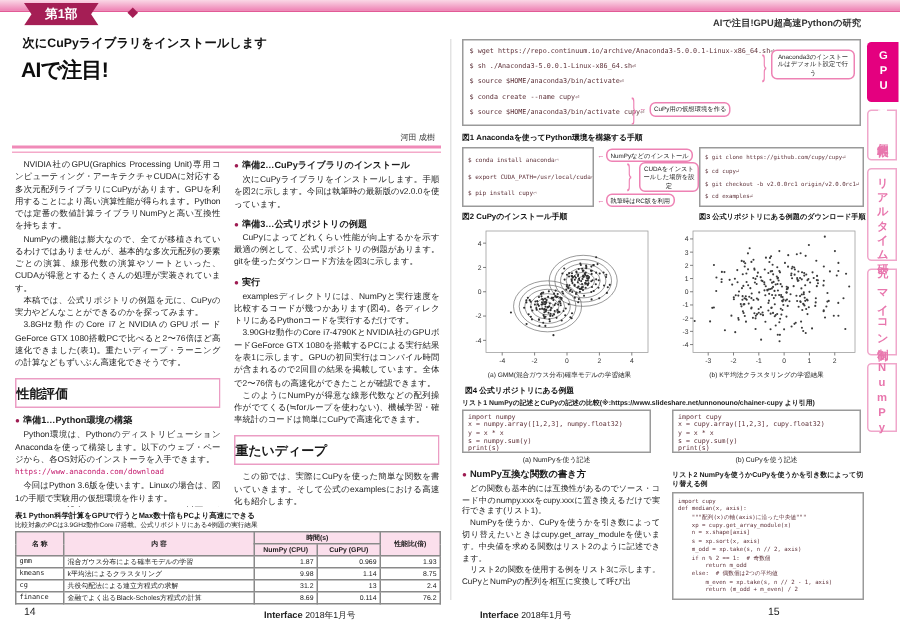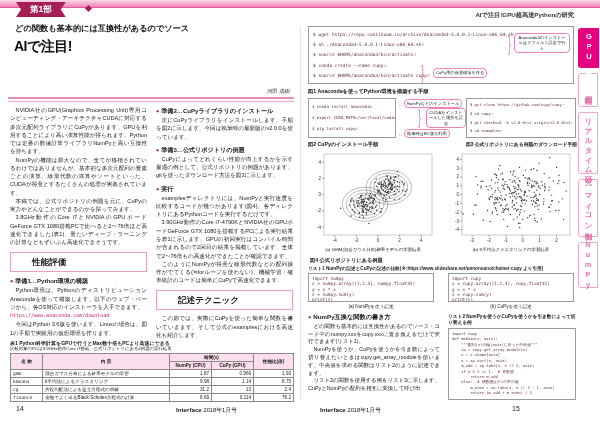--- a/index.html
+++ b/index.html
@@ -31,21 +31,21 @@
   .author{position:absolute;top:88px;left:150px;width:140px;text-align:right;font-size:5.4px;color:#333}
   .rule2{position:absolute;left:8px;top:97px;width:286px;height:5px;
          border-top:2px solid #f08ab8;border-bottom:1px solid #f4a9c9}
   
   .cols{position:absolute;left:10px;top:106px;width:284px;height:232px;display:flex;gap:9px;
         font-size:5.6px;line-height:1.48;text-align:justify;overflow:hidden}
   .col{width:137px;overflow:hidden}
   .para{text-indent:1em}
   .subhead{font-size:6.1px;font-weight:bold;margin:4px 0 1px;display:flex;gap:2px;align-items:baseline}
   .subhead .bullet{color:#9e1b52;font-size:5.4px}
-  .secbox{border:1px solid #eb9dc4;padding:3px 21px;font-weight:bold;font-size:8.6px;margin:5px 0 4px}
+  .secbox{border:1px solid #eb9dc4;padding:3px 0;font-weight:bold;font-size:8.6px;margin:5px 0 4px}
   .urlline{font-family:"DejaVu Sans Mono","Liberation Mono",monospace;color:#c2186b;font-size:5px;margin:1px 0}
   
   .tablewrap{position:absolute;left:10px;top:340px;width:284px}
   .tcap1{font-size:5px;font-weight:bold}
   .tcap2{font-size:4.4px;color:#222;margin-bottom:2px}
   .ptable{width:100%;border-collapse:collapse;font-size:4.6px}
   .ptable th,.ptable td{border:1px solid #8a8a8a;padding:1px 2px}
   .ptable th{background:#fbdfec;font-weight:bold;text-align:center}
   .ptable td.num{text-align:right}
   
@@ -97,21 +97,21 @@
 </style>
 </head>
 <body>
 
 <div class="topband"></div>
 <div class="gutter"></div>
 
 <section>
   <div class="badge">第1部</div>
   <div class="badge-diamond"></div>
-  <div class="kicker">どの関数も基本的には互換性があるのでソース</div>
+  <div class="kicker">次にCuPyライブラリをインストールします</div>
   <h1 class="title">
       <span>AIで注目!</span>
     </h1>
   <div class="author">河田 成樹</div>
   <div class="rule2"></div>
 
   <div class="cols">
     <div class="col">
       <p class="para">NVIDIA社のGPU(Graphics Processing Unit)専用コンピューティング・アーキテクチャCUDAに対応する多次元配列ライブラリにCuPyがあります。GPUを利用することにより高い演算性能が得られます。Pythonでは定番の数値計算ライブラリNumPyと高い互換性を持ちます。</p>
       <p class="para">NumPyの機能は膨大なので、全てが移植されているわけではありませんが、基本的な多次元配列の要素ごとの演算、線形代数の演算やソートといった、CUDAが得意とするたくさんの処理が実装されています。</p>
@@ -138,21 +138,21 @@
           <span>準備3…公式リポジトリの例題</span>
         </div>
       <p class="para">CuPyによってどれくらい性能が向上するかを示す最適の例として、公式リポジトリの例題があります。gitを使ったダウンロード方法を図3に示します。</p>
       <div class="subhead">
           <span class="bullet">●</span>
           <span>実行</span>
         </div>
       <p class="para">examplesディレクトリには、NumPyと実行速度を比較するコードが幾つかあります(図4)。各ディレクトリにあるPythonコードを実行するだけです。</p>
       <p class="para">3.90GHz動作のCore i7-4790KとNVIDIA社のGPUボードGeForce GTX 1080を搭載するPCによる実行結果を表1に示します。GPUの初回実行はコンパイル時間が含まれるので2回目の結果を掲載しています。全体で2〜76倍もの高速化ができたことが確認できます。</p>
       <p class="para">このようにNumPyが得意な線形代数などの配列操作がでてくる(≒forループを使わない)、機械学習・確率統計のコードは簡単にCuPyで高速化できます。</p>
-      <div class="secbox">記述テクニック</div>
+      <div class="secbox">重たいディープ</div>
       <p class="para">この節では、実際にCuPyを使った簡単な関数を書いていきます。そして公式のexamplesにおける高速化も紹介します。</p>
     </div>
   </div>
 
   <div class="tablewrap">
     <div class="tcap1">表1 Python科学計算をGPUで行うとMax数十倍もPCより高速にできる</div>
     <div class="tcap2">比較対象のPCは3.9GHz動作Core i7搭載。公式リポジトリにある4例題の実行結果</div>
     <table class="ptable">
       <thead>
         <tr>

